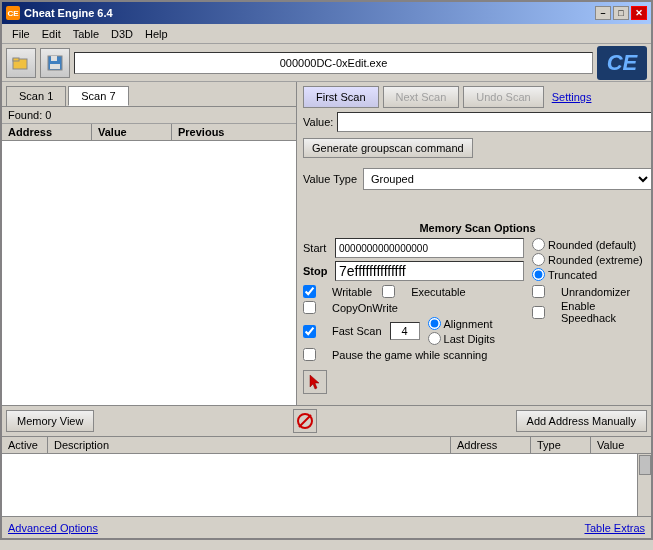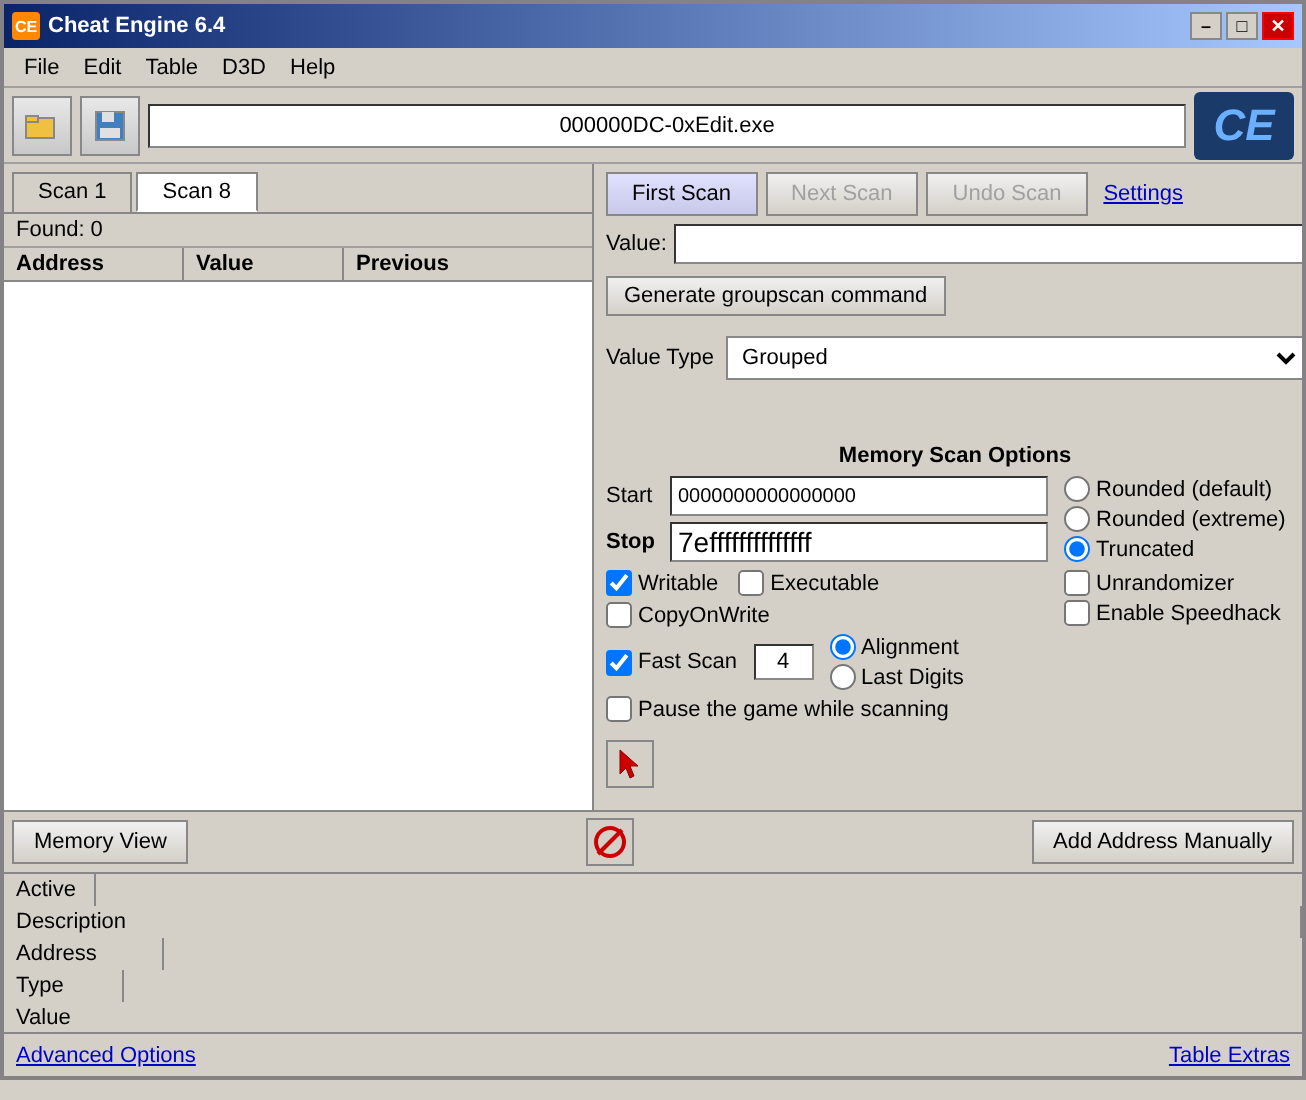--- a/index.html
+++ b/index.html
@@ -41,21 +41,21 @@
     .results-body { background: #fff; height: calc(100% - 22px); overflow-y: auto; }
     .scan-btn { padding: 3px 12px; border: 1px solid #888; background: linear-gradient(to bottom, #f0f0f0, #d4d0c8); cursor: pointer; height: 22px; white-space: nowrap; }
     .scan-btn:disabled, .scan-btn.disabled { color: #a0a0a0; cursor: default; }
     .scan-btn.active { background: linear-gradient(to bottom, #e0e0ff, #c8c8e8); }
     .settings-link { color: #0000cc; cursor: pointer; text-decoration: underline; margin-left: auto; }
     .value-input { flex: 1; height: 20px; border: 1px inset #888; background: #fff; padding: 1px 3px; }
 
     
     .generate-btn { padding: 3px 8px; border: 1px solid #888; background: linear-gradient(to bottom, #f0f0f0, #d4d0c8); cursor: pointer; margin-bottom: 4px; display: block; width: auto; align-self: flex-start; }
     .vt-select { flex: 1; height: 22px; border: 1px solid #888; background: #fff; padding: 1px 3px; }
-    .cb-label { display: flex; align-items: center; gap: 3px; cursor: pointer; }
+    .cb-label { display: flex; align-items: center; gap: 16px; cursor: pointer; }
     .cb-label input[type=checkbox] { margin: 0; }
     .radio-label { display: flex; align-items: center; gap: 3px; cursor: pointer; white-space: nowrap; }
     .radio-label input[type=radio] { margin: 0; }
     .memory-view-btn { padding: 3px 10px; border: 1px solid #888; background: linear-gradient(to bottom, #f0f0f0, #d4d0c8); cursor: pointer; margin: 4px; height: 22px; }
     .add-manually-btn { padding: 3px 10px; border: 1px solid #888; background: linear-gradient(to bottom, #f0f0f0, #d4d0c8); cursor: pointer; margin: 4px; height: 22px; white-space: nowrap; }
     .footer-left, .footer-right { padding: 2px 6px; cursor: pointer; color: #0000cc; text-decoration: underline; }
 
     .full-right-panel { display: flex; flex-direction: column; flex: 1; padding: 4px 6px; position: relative; }
   </style>
 </head>
@@ -109,21 +109,21 @@
 
   <div style="display:flex; flex:1; overflow:hidden;">
 
     <div class="left-panel">
 
       <div style="display:flex; padding:4px 4px 0 4px; background:#d4d0c8;">
         <div class="scan-tab">
           <span>Scan 1</span>
         </div>
         <div class="scan-tab active">
-          <span>Scan 8</span>
+          <span>Scan 7</span>
         </div>
       </div>
       <div style="border-top:1px solid #888; background:#d4d0c8;"></div>
 
       <div class="found-bar">
         <span>Found: 0</span>
       </div>
 
       <div class="results-table" style="display:flex; flex-direction:column; flex:1;">
         <div class="results-header">
@@ -275,21 +275,21 @@
           <circle cx="9" cy="9" r="7" fill="none" stroke="#c00" stroke-width="2"></circle>
           <line x1="3" y1="15" x2="15" y2="3" stroke="#c00" stroke-width="2"></line>
         </svg>
       </div>
     </div>
     <button class="add-manually-btn">Add Address Manually</button>
   </div>
 
   <div style="display:flex; flex-direction:column; flex:1; overflow:hidden; min-height:80px; max-height:80px;">
 
-    <div style="display:flex; background:#d4d0c8; border-top:1px solid #888; border-bottom:1px solid #888; flex-shrink:0;flex-direction:column;">
+    <div style="display:flex; background:#d4d0c8; border-top:1px solid #888; border-bottom:1px solid #888; flex-shrink:0;">
       <div style="padding:2px 6px; border-right:1px solid #888; width:46px;">
         <span>Active</span>
       </div>
       <div style="padding:2px 6px; border-right:1px solid #888; flex:1;">
         <span>Description</span>
       </div>
       <div style="padding:2px 6px; border-right:1px solid #888; width:80px;">
         <span>Address</span>
       </div>
       <div style="padding:2px 6px; border-right:1px solid #888; width:60px;">

